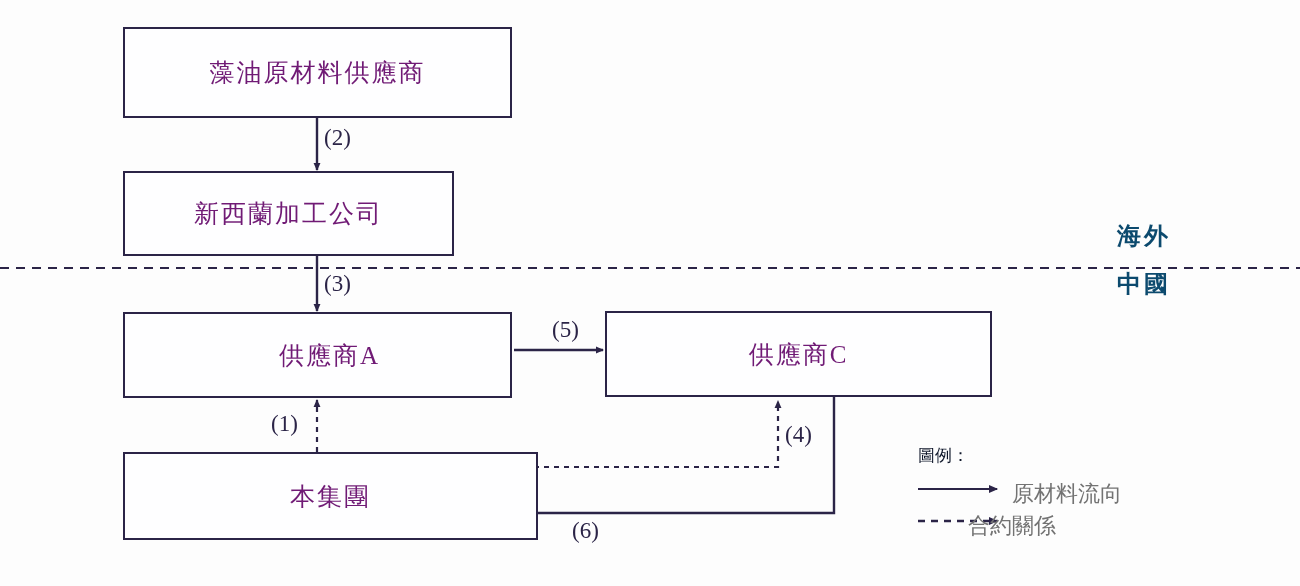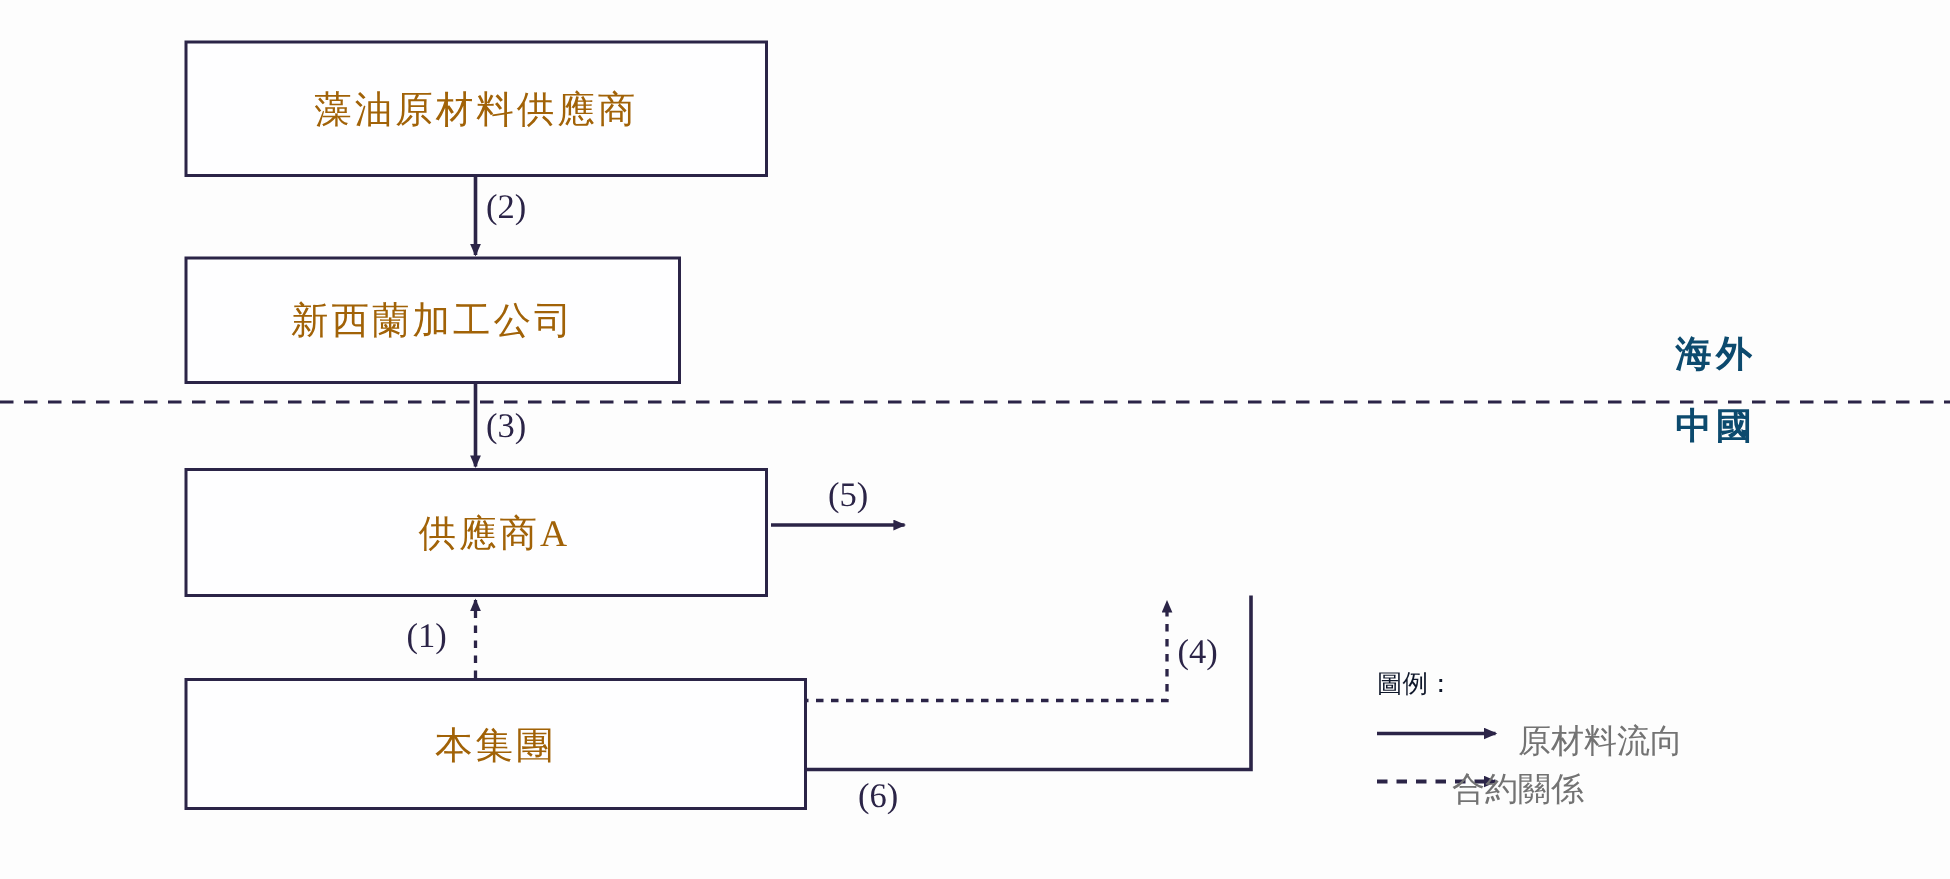--- a/index.html
+++ b/index.html
@@ -32,21 +32,21 @@
     border: 2px solid #2b2447;
     background: #fefeff;
     display: flex;
     align-items: center;
     justify-content: center;
   }
   .node-label {
     font-family: "Liberation Serif", "DejaVu Serif", serif;
     font-size: 25px;
     letter-spacing: 2px;
-    color: #a16207;
+    color: #701a75;
     white-space: nowrap;
   }
   .edge-label {
     position: absolute;
     font-family: "Liberation Serif", "DejaVu Serif", serif;
     font-size: 23px;
     color: #2b2447;
     white-space: nowrap;
   }
   .region-label {
@@ -115,20 +115,23 @@
   </div>
 
   <div class="node-box" style="left:123px; top:171px; width:331px; height:85px;">
     <span class="node-label">新西蘭加工公司</span>
   </div>
 
   <div class="node-box" style="left:123px; top:312px; width:389px; height:86px;padding-left:24px;">
     <span class="node-label">供應商A</span>
   </div>
 
+  <div class="node-box" style="left:605px; top:311px; width:387px; height:86px;">
+    <span class="node-label">供應商C</span>
+  </div>
 
   <div class="node-box" style="left:123px; top:452px; width:415px; height:88px;">
     <span class="node-label">本集團</span>
   </div>
 
   <div class="edge-label" style="left:271px; top:411px;">(1)</div>
 
   <div class="edge-label" style="left:324px; top:125px;">(2)</div>
 
   <div class="edge-label" style="left:324px; top:271px;">(3)</div>

